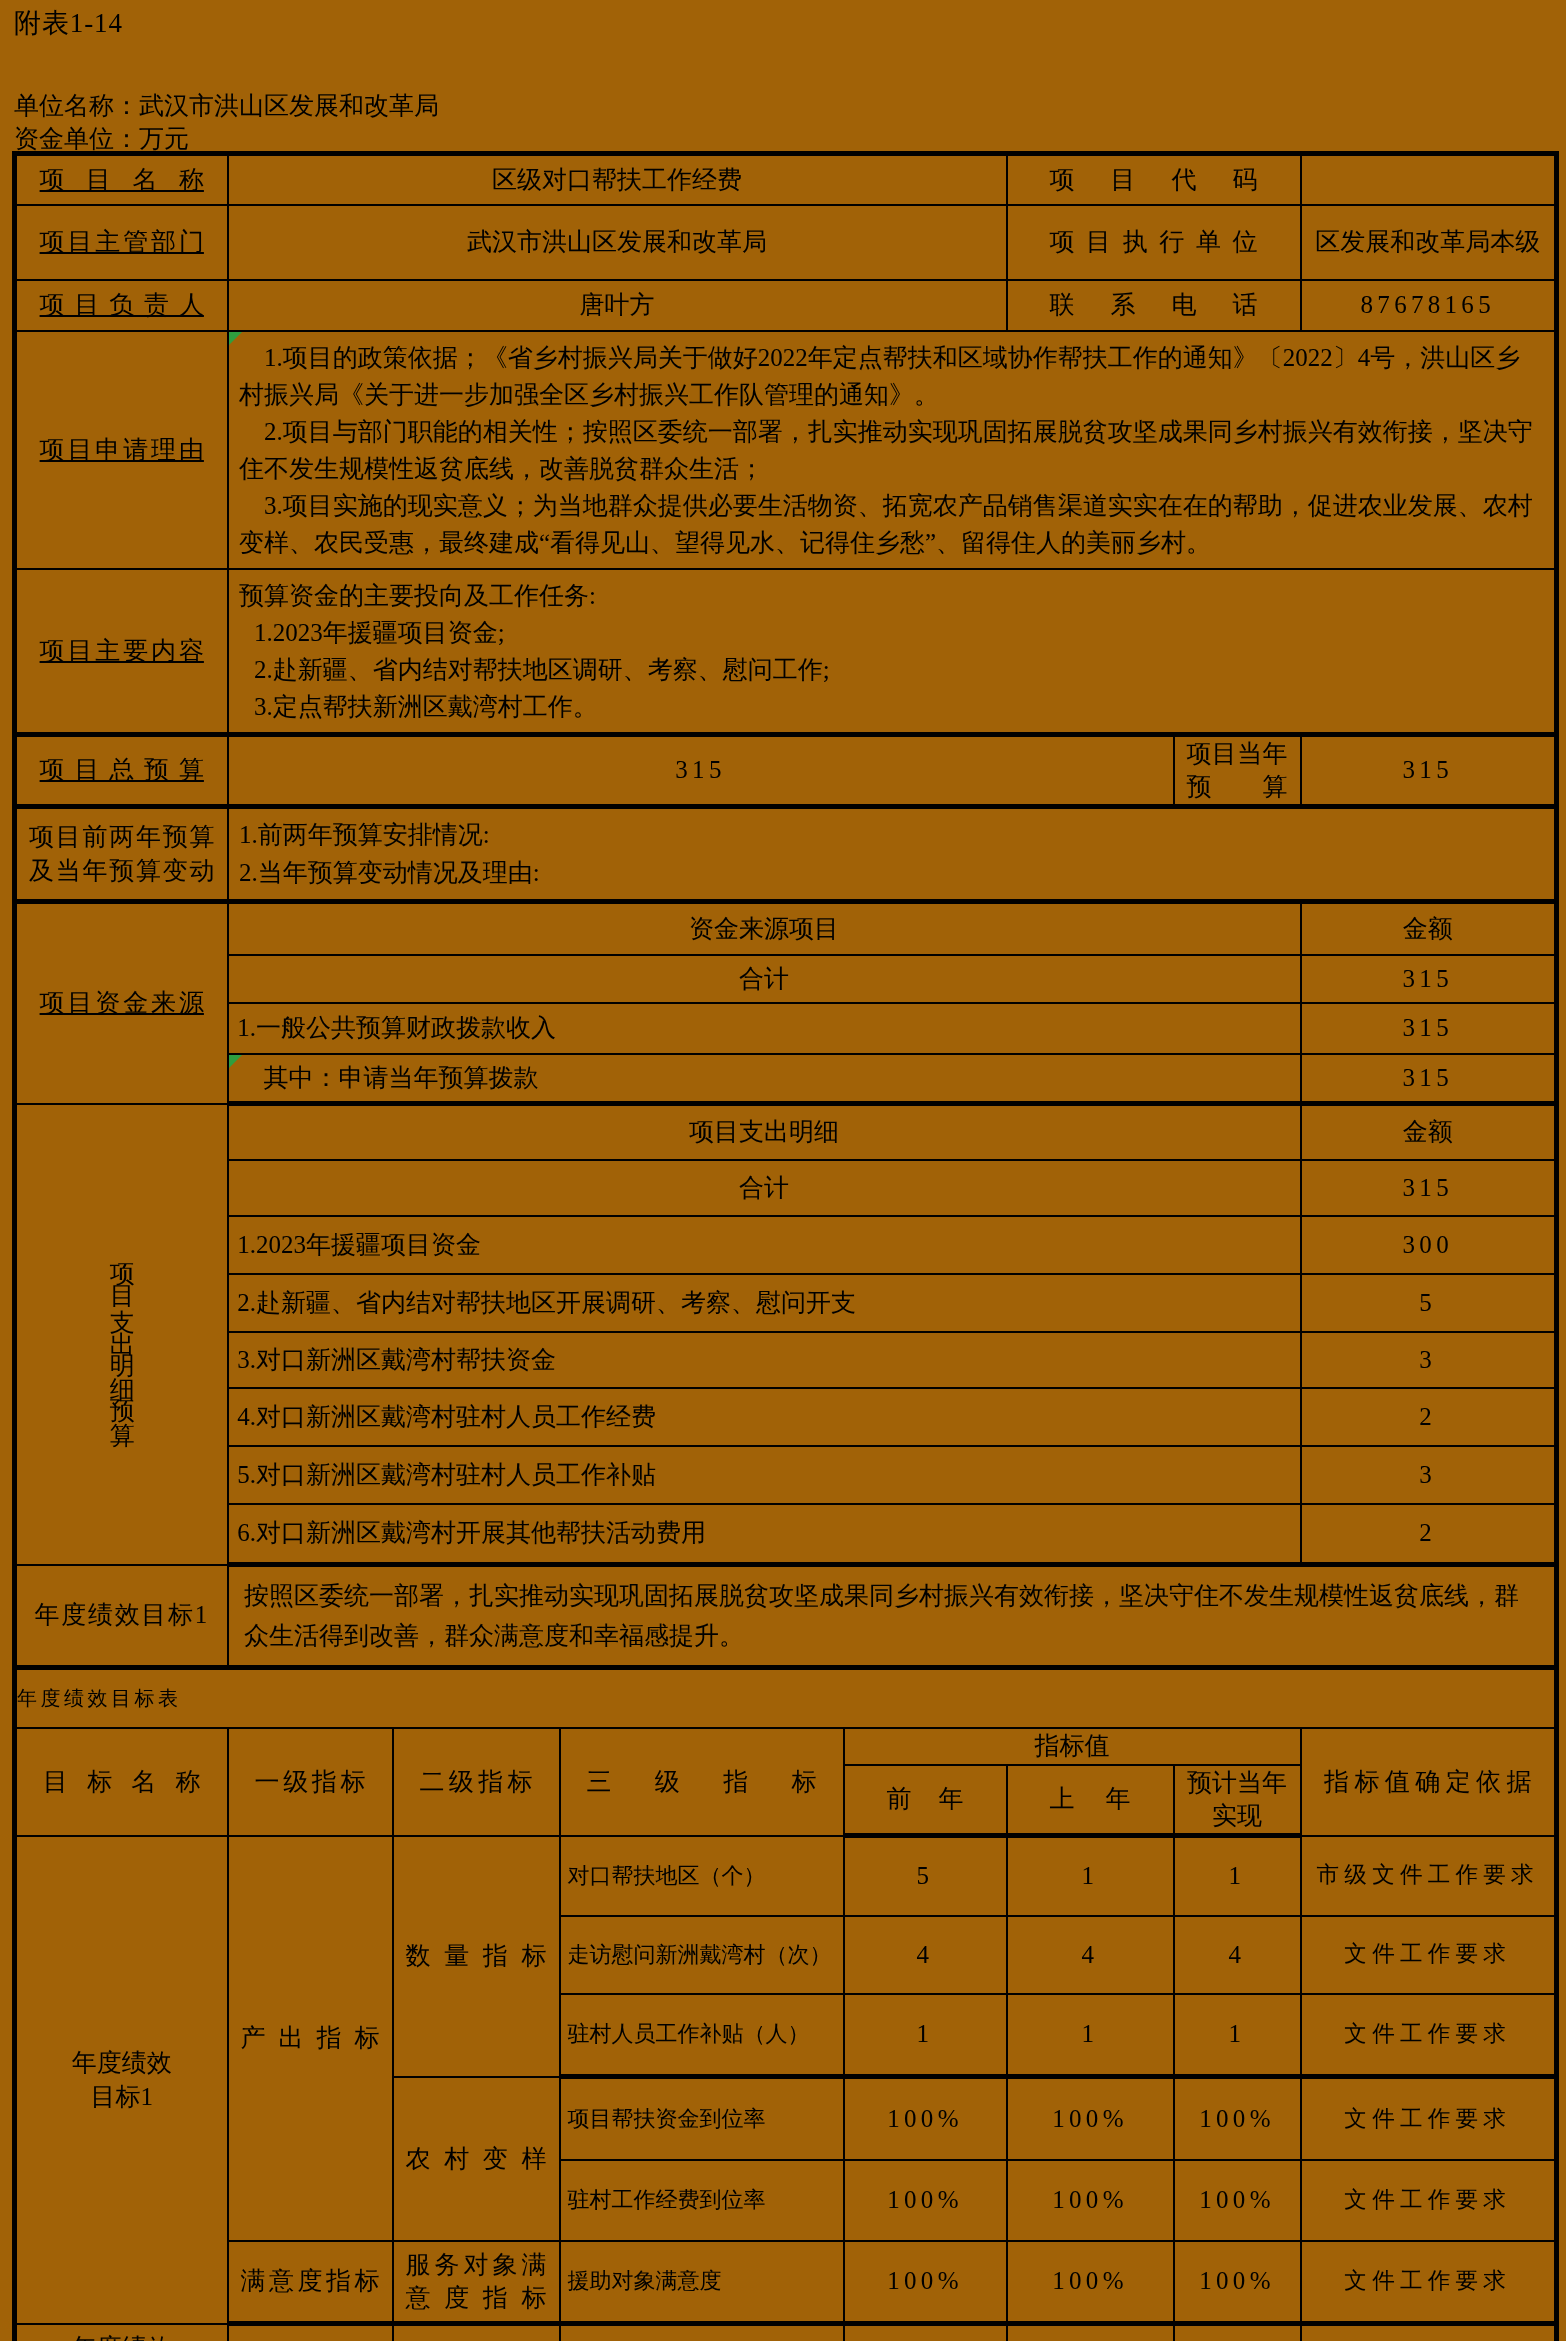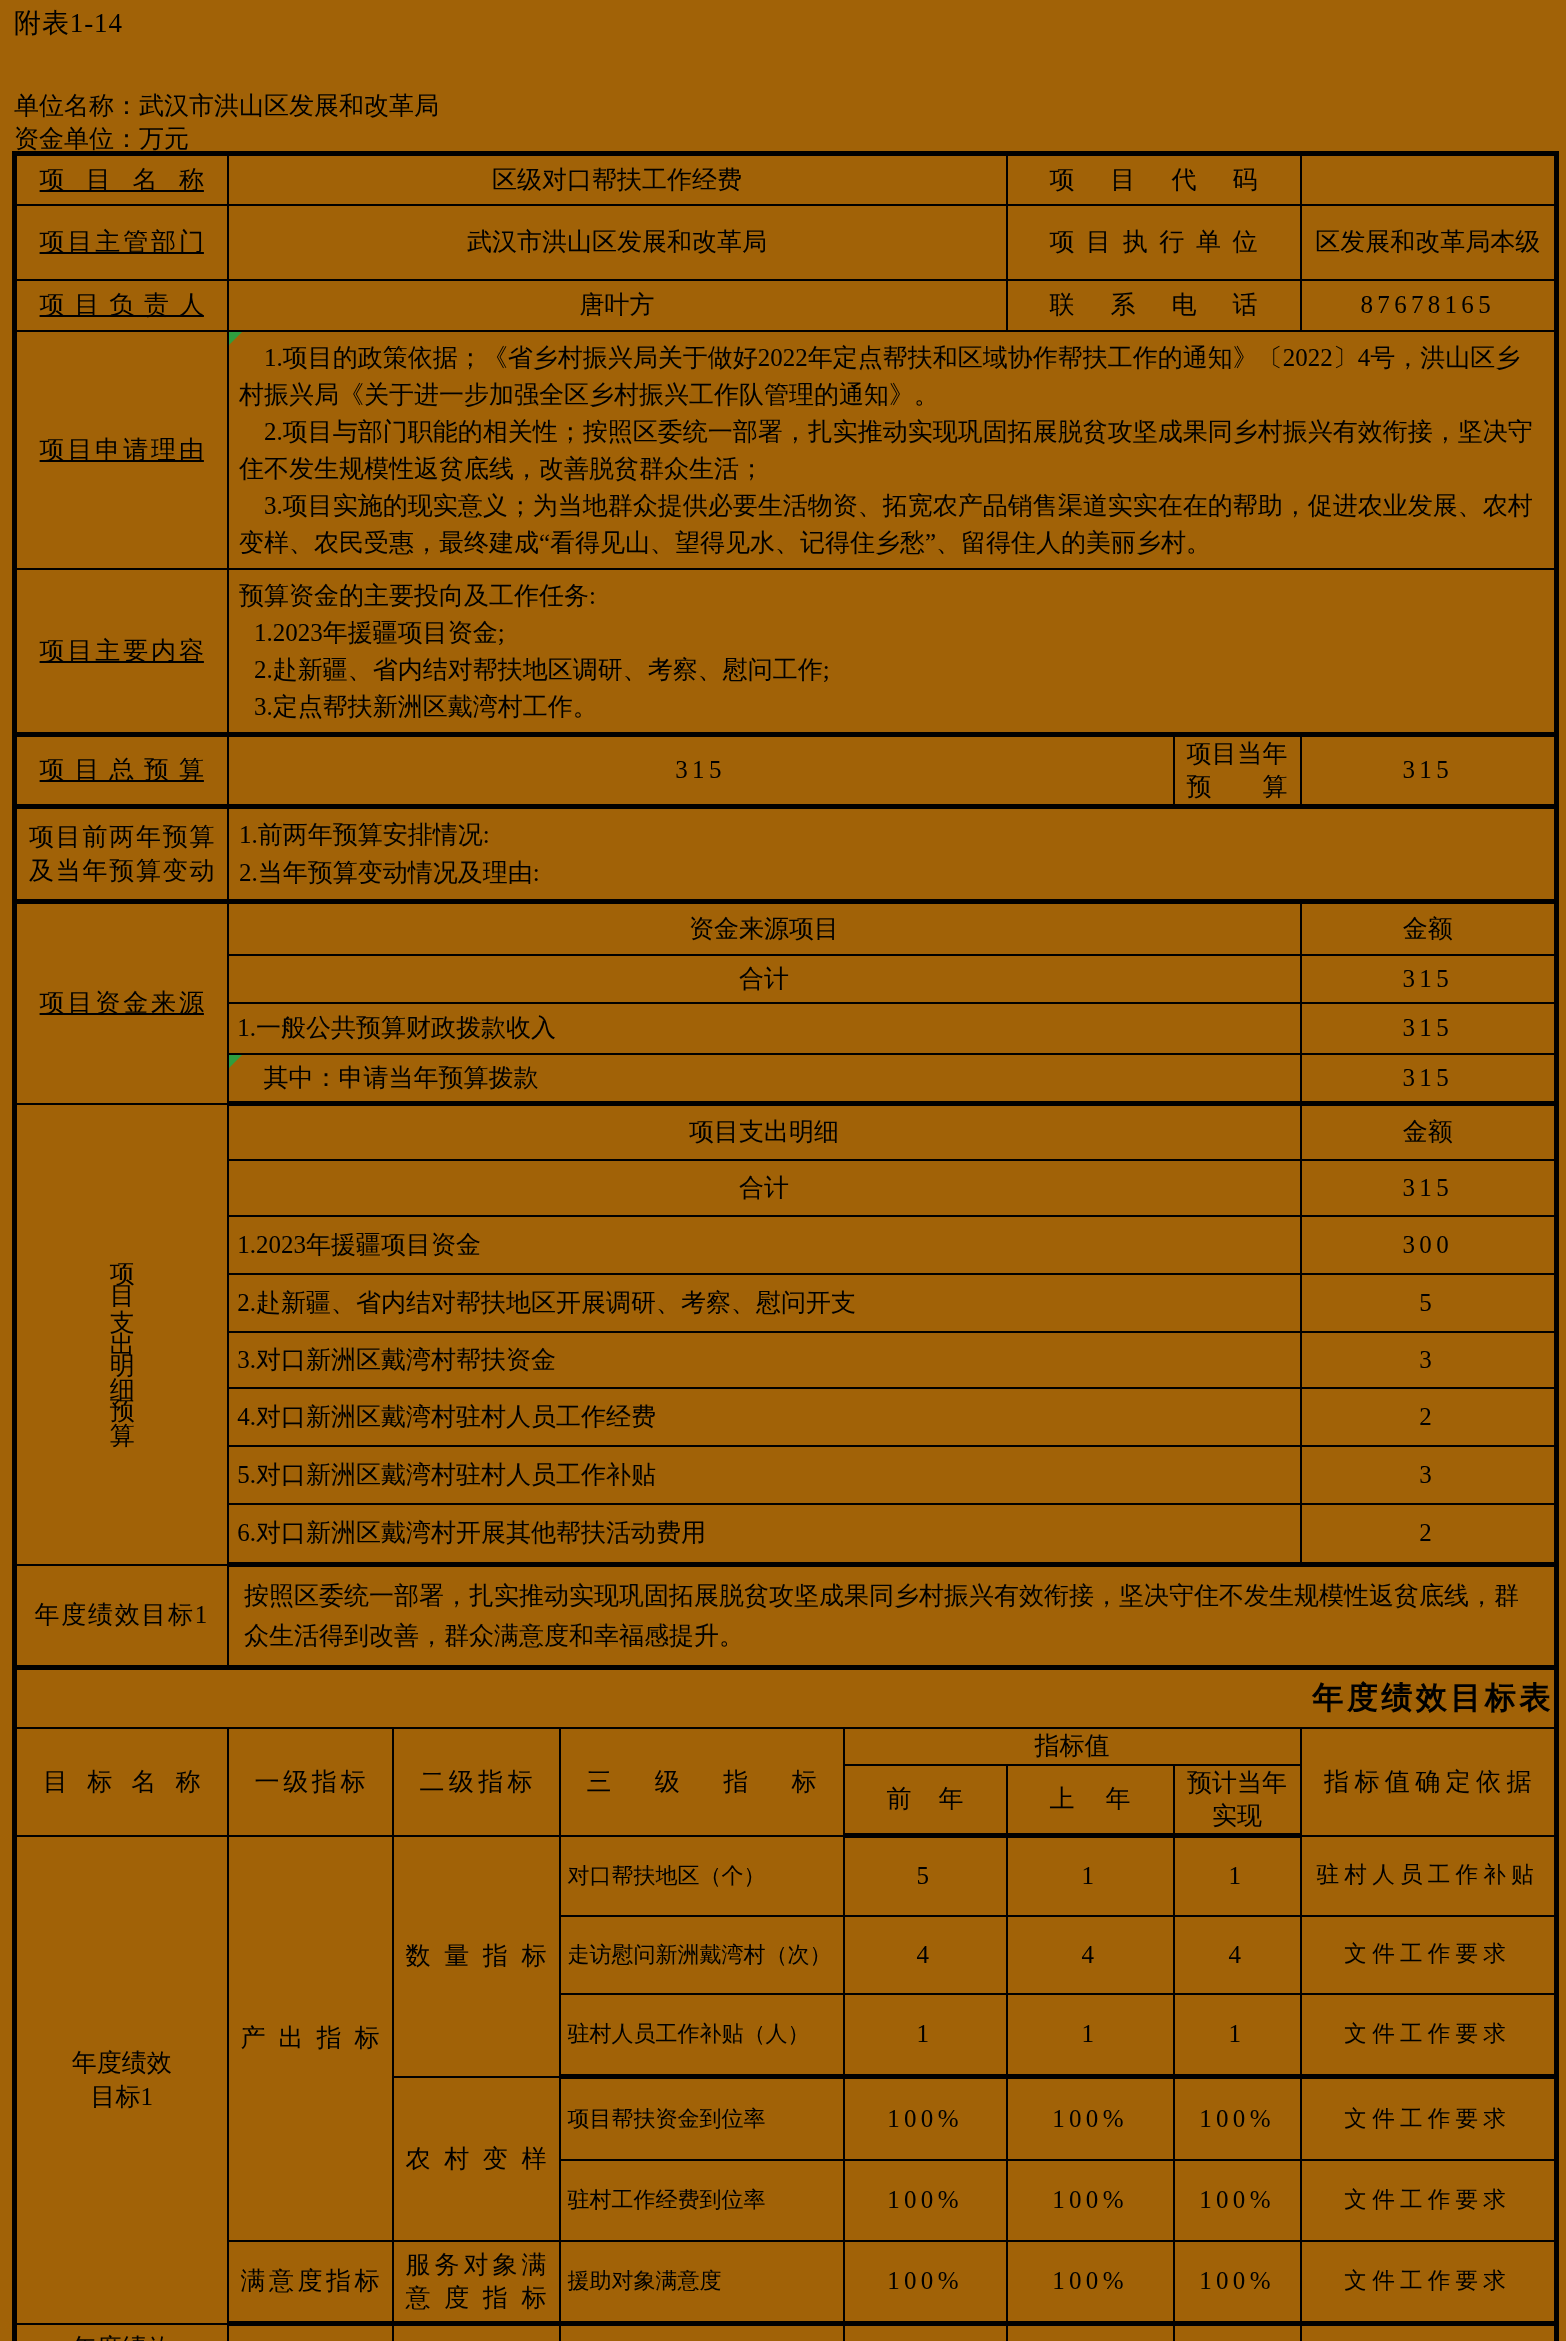--- a/index.html
+++ b/index.html
@@ -26,21 +26,21 @@
   .lab-y{text-align:justify;text-align-last:justify;padding:0 42px;}
   .ctr{text-align:center;}
   .num{text-align:center;letter-spacing:4.3px;}
   .left{text-align:left;padding:1.7px 8.7px;}
   .ind{padding-left:35px;}
   .block{padding:7px 10.4px;line-height:37px;text-align:left;vertical-align:middle;}
   .block p{margin:0;}
   .block p.p-ind{text-indent:1em;}
   .block p.p-ind-s{text-indent:0.6em;}
   .goaltext{text-align:left;padding:5.2px 15.6px;line-height:40px;}
-  .sec-title{text-align:right;font-weight:bold;font-size:31px;letter-spacing:3.5px;}
+  .sec-title{text-align:left;font-weight:normal;font-size:20px;letter-spacing:3.5px;}
   .vlabel div{writing-mode:vertical-lr;text-orientation:upright;margin:0 auto;
               letter-spacing:22.6px;font-size:25px;}
   .gname span{display:block;width:108px;margin:0 auto;text-align:center;}
   .l3{font-size:22px;text-align:left;padding:0 7px;}
   .basis{font-size:22.6px;text-align:center;letter-spacing:5.2px;}
   .nowraplab{text-align:center;white-space:nowrap;letter-spacing:1.7px;}
   .relcell{position:relative;}
   .gtri{position:absolute;top:0;left:0;width:0;height:0;
         border-top:13px solid #2f9e3f;border-right:13px solid transparent;}
   .wrapctr{text-align:center;padding:0 7px;}
@@ -206,21 +206,21 @@
     <tr style="height:80px">
       <td rowspan="6" class="gname">
         <span>年度绩效目标1</span>
       </td>
       <td rowspan="5" class="lab-s">产出指标</td>
       <td rowspan="3" class="lab-s">数量指标</td>
       <td class="l3">对口帮扶地区（个）</td>
       <td class="num">5</td>
       <td class="num">1</td>
       <td class="num">1</td>
-      <td class="basis">驻村人员工作补贴</td>
+      <td class="basis">市级文件工作要求</td>
     </tr>
     <tr style="height:78px">
       <td class="l3">走访慰问新洲戴湾村（次）</td>
       <td class="num">4</td>
       <td class="num">4</td>
       <td class="num">4</td>
       <td class="basis">文件工作要求</td>
     </tr>
     <tr style="height:83px" class="tb">
       <td class="l3">驻村人员工作补贴（人）</td>

